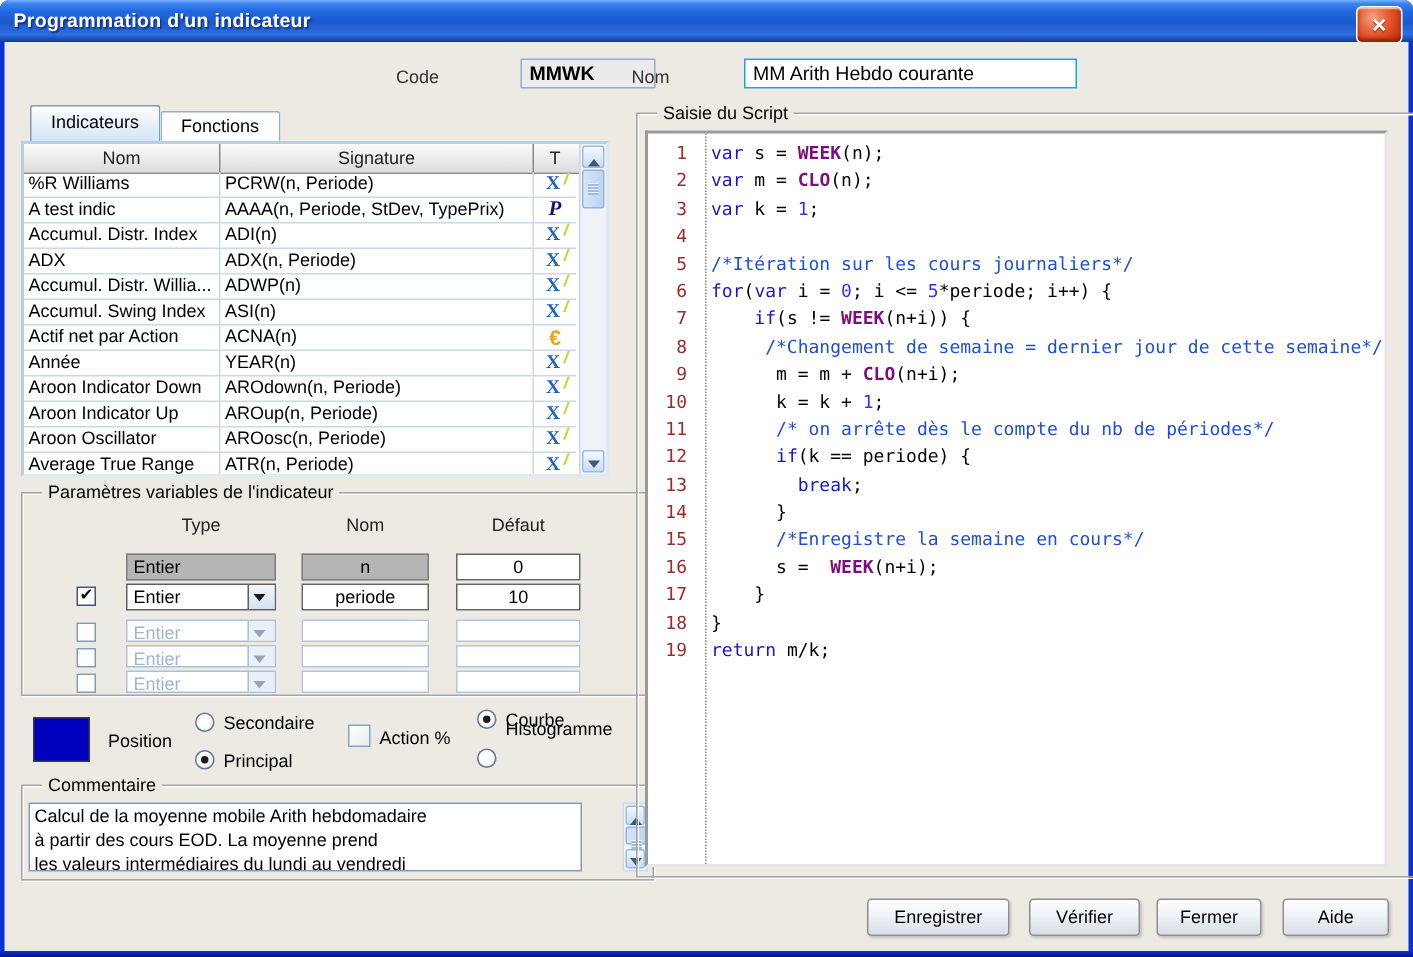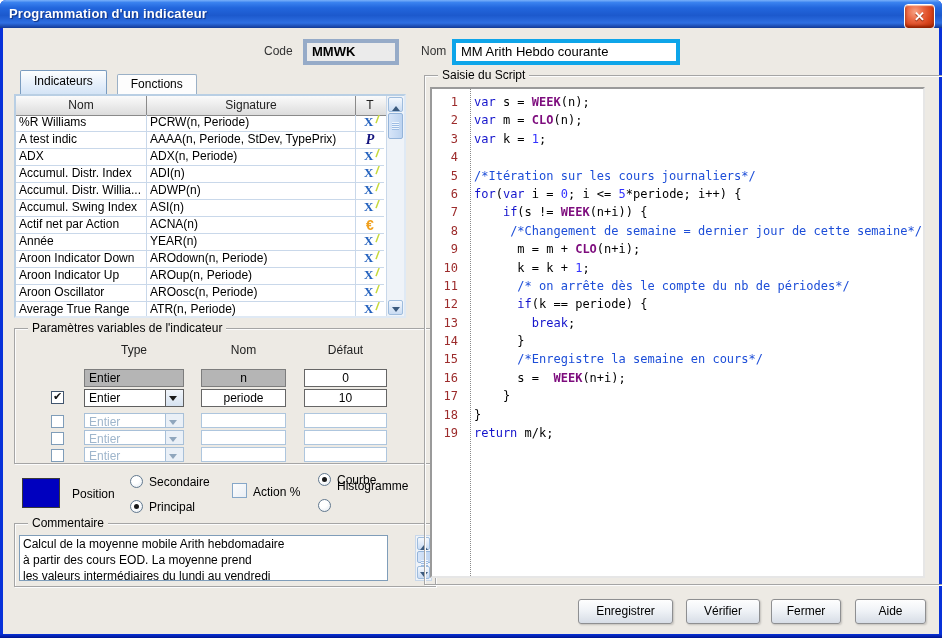--- a/index.html
+++ b/index.html
@@ -10,28 +10,28 @@
   .title{position:absolute;left:9px;top:6px;color:#fff;font-weight:bold;font-size:13px;text-shadow:1px 1px 1px #10307e;letter-spacing:.2px;}
   .close-btn{position:absolute;right:7px;top:4px;width:29px;height:23px;border-radius:4px;border:1px solid #fff;
     background:radial-gradient(circle at 35% 30%,#f7a284 0%,#e96540 35%,#d8431a 65%,#b32e05 100%);
     box-shadow:inset 0 -2px 3px #8c1f00, inset 0 1px 1px #ffd3c0;display:flex;align-items:center;justify-content:center;cursor:default;}
   .close-glyph::before{content:"\2715";color:#fff;font-weight:bold;font-size:13px;text-shadow:0 1px 1px #7e1d00;}
   .content{position:absolute;left:3px;top:28px;width:936px;height:606px;background:#edeae4;}
   .bottom-edge{position:absolute;left:0;bottom:0;width:942px;height:4px;background:linear-gradient(180deg,#0831d9,#00138c);}
 
   .lbl{position:absolute;white-space:nowrap;}
   .code-lbl{left:261px;top:16px;color:#333;}
-  .field{position:absolute;height:18px;line-height:18px;padding:0 5px;background:#fff;border:4px solid #0ea5e9;overflow:hidden;white-space:nowrap;}
+  .field{position:absolute;height:18px;line-height:18px;padding:0 5px;background:#fff;border:1px solid #0ea5e9;overflow:hidden;white-space:nowrap;margin-left:44px;}
   .code-field{left:300px;top:11px;width:78px;background:#ebebeb;border-color:#96abc8;font-weight:bold;font-size:13px;}
   .nom-lbl{left:418px;top:16px;color:#333;}
   .nom-field{left:449px;top:11px;width:210px;font-size:13px;}
 
   
   .tabs{position:absolute;left:17px;top:44px;height:22px;display:flex;align-items:flex-end;z-index:3;}
-  .tab{height:17px;padding:2px 13px 0;margin-right:10px;background:#fdfdfd;border:1px solid #9ab0c6;border-bottom:none;border-radius:2px 2px 0 0;cursor:default;}
+  .tab{height:17px;padding:2px 13px 0;margin-right:0;background:#fdfdfd;border:1px solid #9ab0c6;border-bottom:none;border-radius:2px 2px 0 0;cursor:default;}
   .tab.active{height:20px;padding-top:3px;background:linear-gradient(180deg,#fdfefe 0%,#e4eefa 60%,#d4e4f6 100%);border:1px solid #7a9cc0;border-bottom:none;}
 
   
   .table-panel{position:absolute;left:11px;top:66px;width:392px;height:224px;background:#fff;border:2px solid;border-color:#b9cfe4 #dfe9f4 #dfe9f4 #b9cfe4;box-sizing:border-box;overflow:hidden;}
   .thead{display:flex;height:19px;background:linear-gradient(180deg,#fbfbfb,#dcdcdc);border-bottom:1px solid #8a8a8a;}
   .th{box-sizing:border-box;border-right:1px solid #8a8a8a;text-align:center;line-height:18px;color:#222;}
   .th.c0{width:131px;} .th.c1{width:209px;} .th.c2{width:28px;border-right:none;}
   .tbody{position:absolute;left:0;top:19px;width:368px;}
   .trow{display:flex;height:16px;border-bottom:1px solid #c9d8ea;}
   .td{box-sizing:border-box;border-right:1px solid #c9d8ea;line-height:15px;padding:0 3px;overflow:hidden;white-space:nowrap;}
@@ -156,27 +156,27 @@
             <div class="td c0">%R Williams</div>
             <div class="td c1">PCRW(n, Periode)</div>
             <div class="td c2"><span class="ticon"></span></div>
           </div>
           <div class="trow">
             <div class="td c0">A test indic</div>
             <div class="td c1">AAAA(n, Periode, StDev, TypePrix)</div>
             <div class="td c2"><span class="picon"></span></div>
           </div>
           <div class="trow">
+            <div class="td c0">Accumul. Distr. Index</div>
+            <div class="td c1">ADI(n)</div>
+            <div class="td c2"><span class="ticon"></span></div>
+          </div>
+          <div class="trow">
             <div class="td c0">ADX</div>
             <div class="td c1">ADX(n, Periode)</div>
-            <div class="td c2"><span class="ticon"></span></div>
-          </div>
-          <div class="trow">
-            <div class="td c0">Accumul. Distr. Index</div>
-            <div class="td c1">ADI(n)</div>
             <div class="td c2"><span class="ticon"></span></div>
           </div>
           <div class="trow">
             <div class="td c0">Accumul. Distr. Willia...</div>
             <div class="td c1">ADWP(n)</div>
             <div class="td c2"><span class="ticon"></span></div>
           </div>
           <div class="trow">
             <div class="td c0">Accumul. Swing Index</div>
             <div class="td c1">ASI(n)</div>

